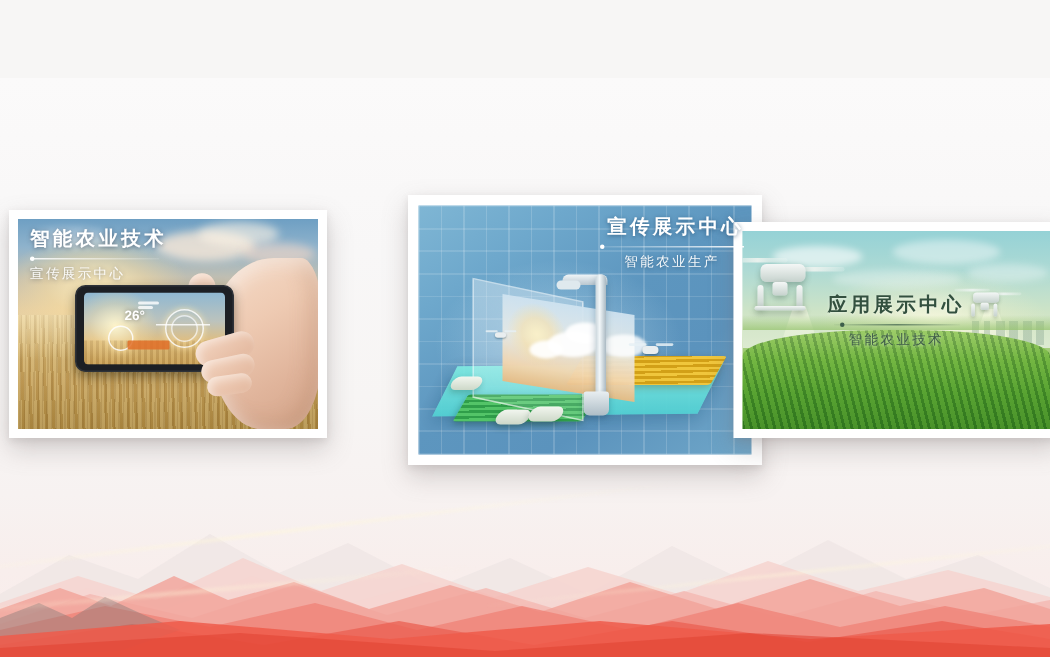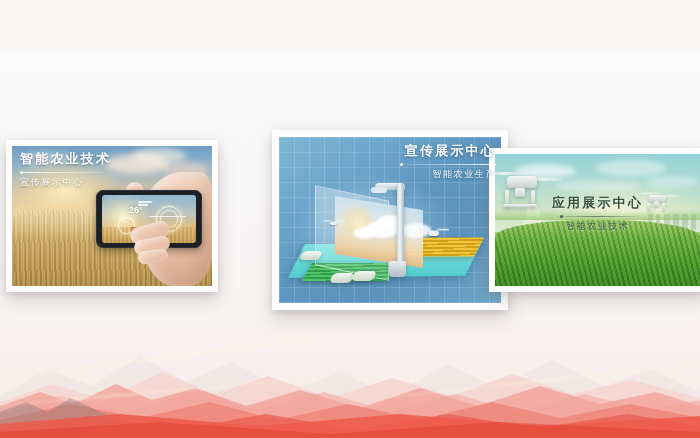--- a/index.html
+++ b/index.html
@@ -106,21 +106,20 @@
       repeating-linear-gradient(91deg,rgba(255,255,255,0) 0 2px,rgba(120,85,30,.18) 2px 3px),
       repeating-linear-gradient(88deg,rgba(255,240,190,.22) 0 3px,rgba(150,110,45,.10) 3px 5px),
       linear-gradient(180deg,#d8bd84 0%,#cfae6c 28%,#bf9a55 60%,#a8853f 100%);}
   .wheat-hi{position:absolute;left:0;top:0;width:200px;height:30px;
     background:linear-gradient(180deg,rgba(255,240,200,.5),rgba(255,240,200,0));}
   .phone{
     position:absolute;left:38px;top:44px;width:104px;height:56px;
     background:#1c1f24;border-radius:7px;
     box-shadow:0 3px 7px rgba(40,30,10,.45);
     border:1px solid #2e3238;
-    margin-left:46px;
   }
   .phone .screen{
     position:absolute;left:5px;top:4px;right:5px;bottom:4px;border-radius:3px;overflow:hidden;
     background:
       radial-gradient(42% 72% at 22% 46%,rgba(255,248,210,.95) 0%,rgba(255,230,170,.35) 42%,rgba(255,230,170,0) 72%),
       linear-gradient(180deg,#8fb8d2 0%,#bcc3bd 40%,#ddbe84 66%,#c69e58 100%);
   }
   .scr-field{position:absolute;left:0;bottom:0;width:100%;height:16px;
     background:repeating-linear-gradient(90deg,rgba(150,110,40,.25) 0 2px,rgba(220,185,110,.35) 2px 4px);}
   .hud-ring{position:absolute;border-radius:50%;border:1.6px solid rgba(255,255,255,.85);box-shadow:0 0 5px rgba(255,235,180,.8);}
@@ -212,21 +211,21 @@
   .b3{left:74px;top:134px;width:22px;height:10px;transform:skewX(-26deg);}
   .drone{position:absolute;}
   .drone .body{position:absolute;left:8px;top:4px;width:12px;height:6px;background:#e9eef0;border-radius:3px;box-shadow:0 1px 2px rgba(0,40,60,.4);}
   .drone .rotor{position:absolute;top:2px;width:13px;height:2px;background:rgba(230,240,245,.85);border-radius:2px;}
   .drone .r-l{left:-2px;}
   .drone .r-r{left:18px;}
   .d1{left:46px;top:82px;transform:scale(.62);}
   .d2{left:142px;top:90px;transform:scale(.9);}
   #card2 .card-text{right:12px;top:12px;text-align:right;color:#fff;}
   #card2 .card-title{text-shadow:0 1px 3px rgba(20,60,95,.6);}
-  #card2 .card-sub{color:rgba(255,255,255,.95);text-shadow:0 1px 3px rgba(20,60,95,.55);}
+  #card2 .card-sub{color:rgba(255,255,255,.95);text-shadow:0 1px 3px rgba(20,60,95,.55);text-align:center;}
   #card2 .divider{width:96px;margin-left:auto;background:linear-gradient(270deg,rgba(255,255,255,.95),rgba(255,255,255,.1));}
   #card2 .divider .dot{left:0;background:#fff;}
 
   
   #card3{left:489px;top:148px;width:217px;height:144px;}
   #card3 .inner{left:6px;top:6px;width:205px;height:132px;
     background:linear-gradient(180deg,#9fd7d6 0%,#b4dcd4 22%,#cfe3c9 42%,#9ec96f 62%,#6ab23f 80%,#4d9a2f 100%);}
   .sky3{position:absolute;left:0;top:0;width:205px;height:78px;
     background:
       radial-gradient(52% 64% at 62% 78%,rgba(255,252,228,.8) 0%,rgba(250,245,205,.25) 44%,rgba(250,245,205,0) 72%),

